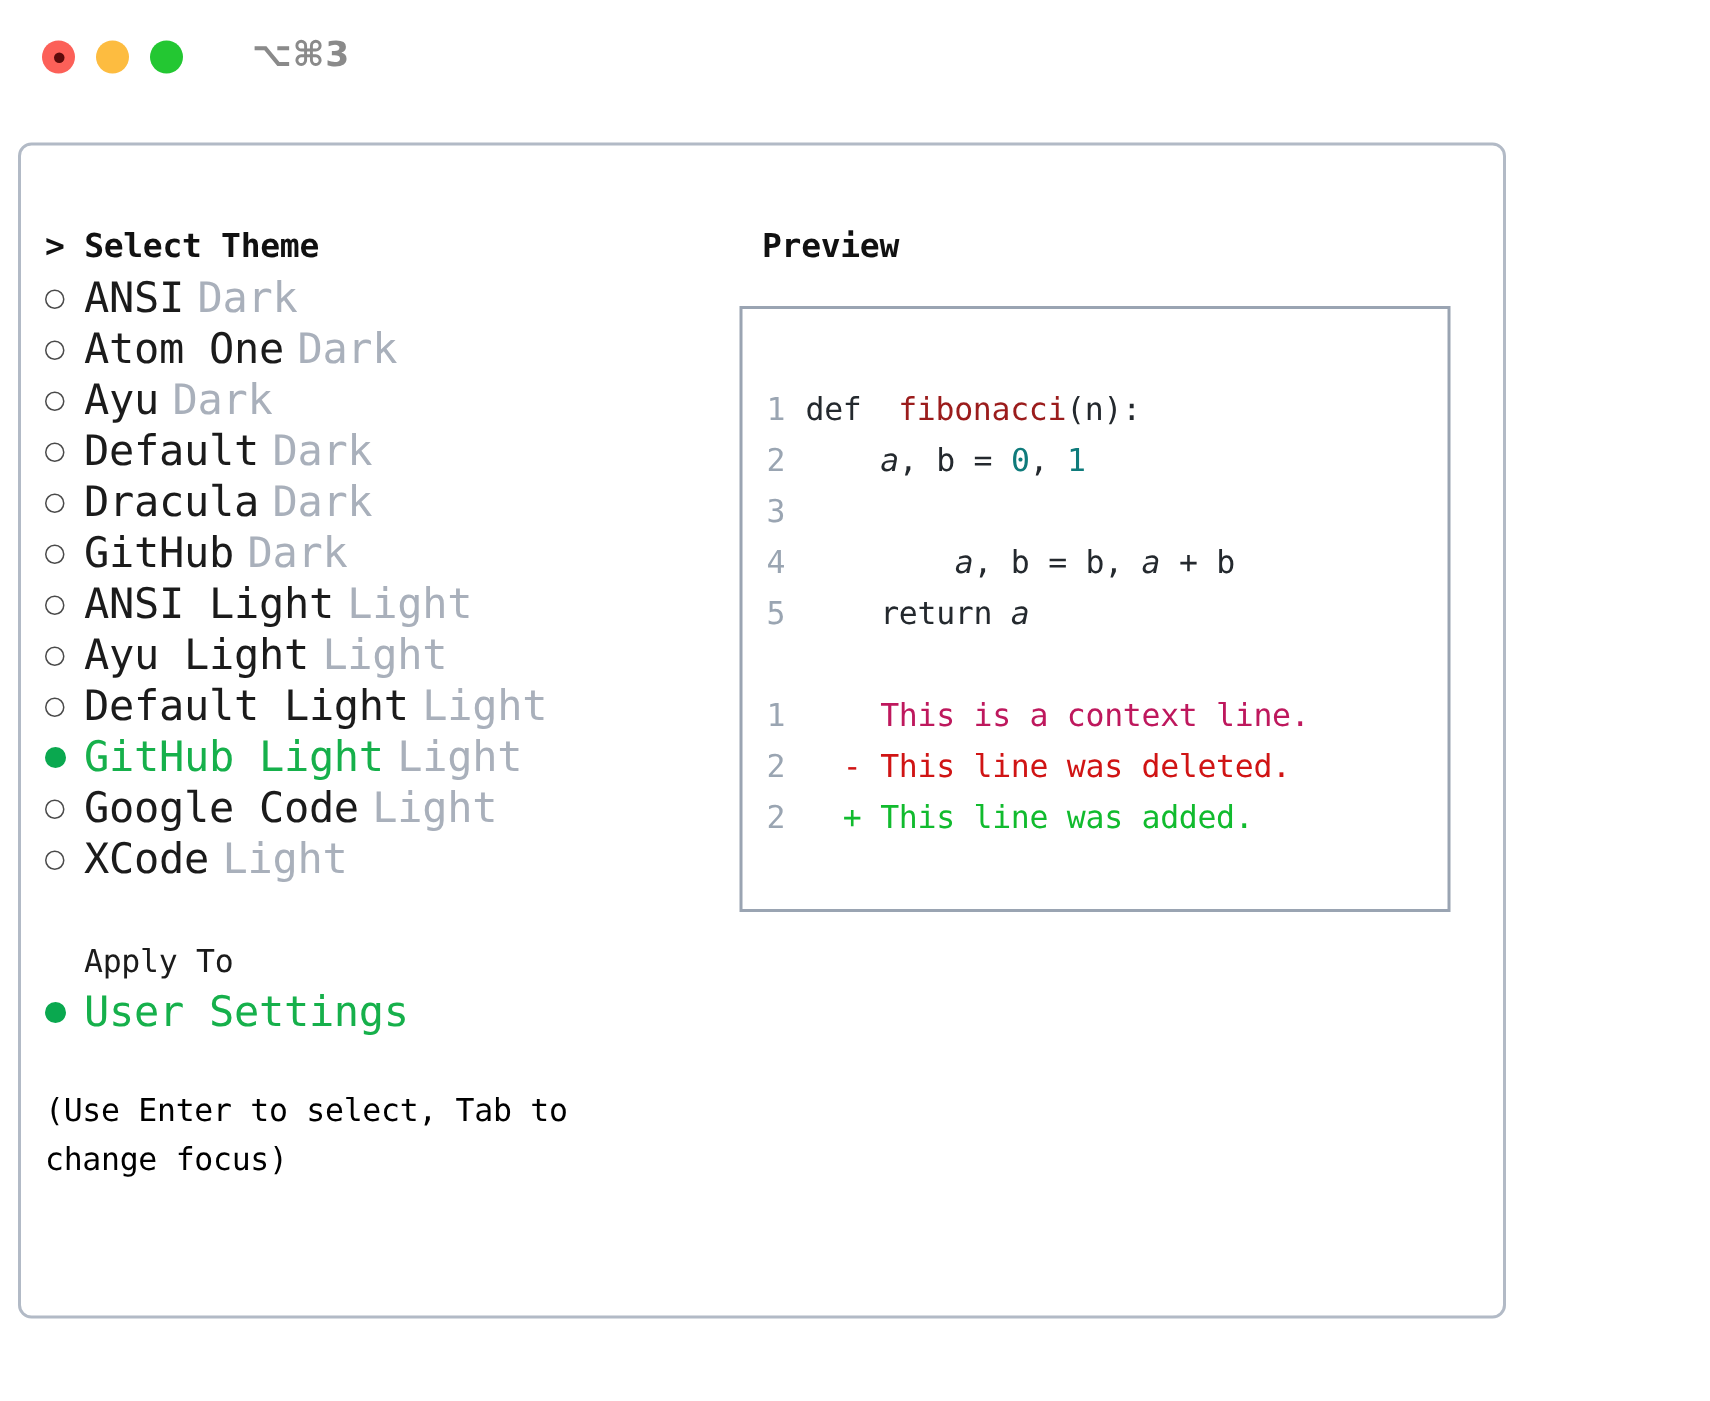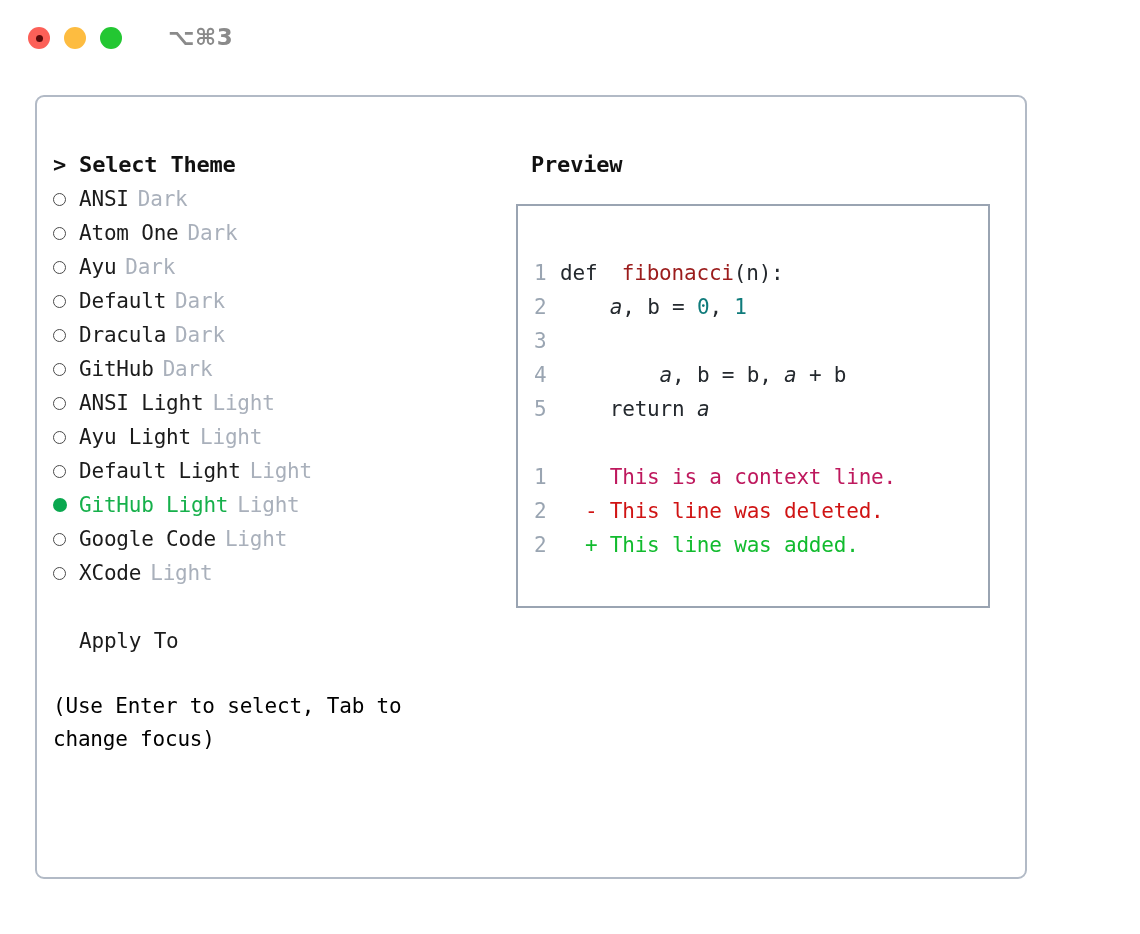--- a/index.html
+++ b/index.html
@@ -69,21 +69,21 @@
     font-size: 23px;
     font-weight: 700;
     color: #8a8a8a;
     letter-spacing: 0.5px;
     font-family: "DejaVu Sans", "Liberation Sans", sans-serif;
   }
 
   
   .panel {
     position: absolute;
-    left: 35px;
+    left: 12px;
     top: 95px;
     width: 992px;
     height: 784px;
     border: 2px solid #b2bac6;
     border-radius: 9px;
     background: #ffffff;
     box-sizing: border-box;
   }
 
   .columns {
@@ -107,21 +107,21 @@
     color: #111111;
     line-height: 34px;
     white-space: pre;
     letter-spacing: -0.2px;
   }
 
   .opt-row {
     display: flex;
     align-items: flex-end;
     line-height: 34px;
-    font-size: 21px;
+    font-size: 28px;
     white-space: pre;
     letter-spacing: -0.2px;
   }
 
   .marker {
     width: 26px;
     flex: 0 0 26px;
     display: inline-flex;
     align-items: center;
     justify-content: flex-start;
@@ -260,20 +260,21 @@
             <div class="opt-row selected"><span class="marker"><span class="fill"></span></span><span class="opt-name">GitHub Light</span><span class="opt-kind">Light</span></div>
             <div class="opt-row"><span class="marker"><span class="ring"></span></span><span class="opt-name">Google Code</span><span class="opt-kind">Light</span></div>
             <div class="opt-row"><span class="marker"><span class="ring"></span></span><span class="opt-name">XCode</span><span class="opt-kind">Light</span></div>
           </div>
 
         <div class="section-gap"></div>
 
         <div class="apply-header">Apply To</div>
 
         <div id="apply-options">
+            <div class="opt-row selected"><span class="marker"><span class="fill"></span></span><span class="opt-name">User Settings</span></div>
           </div>
 
         <div class="hint">(Use Enter to select, Tab to change focus)</div>
       </div>
 
       <div class="right-col">
         <div class="preview-title">Preview</div>
 
         <div class="preview-box">
           <div class="code-area">

